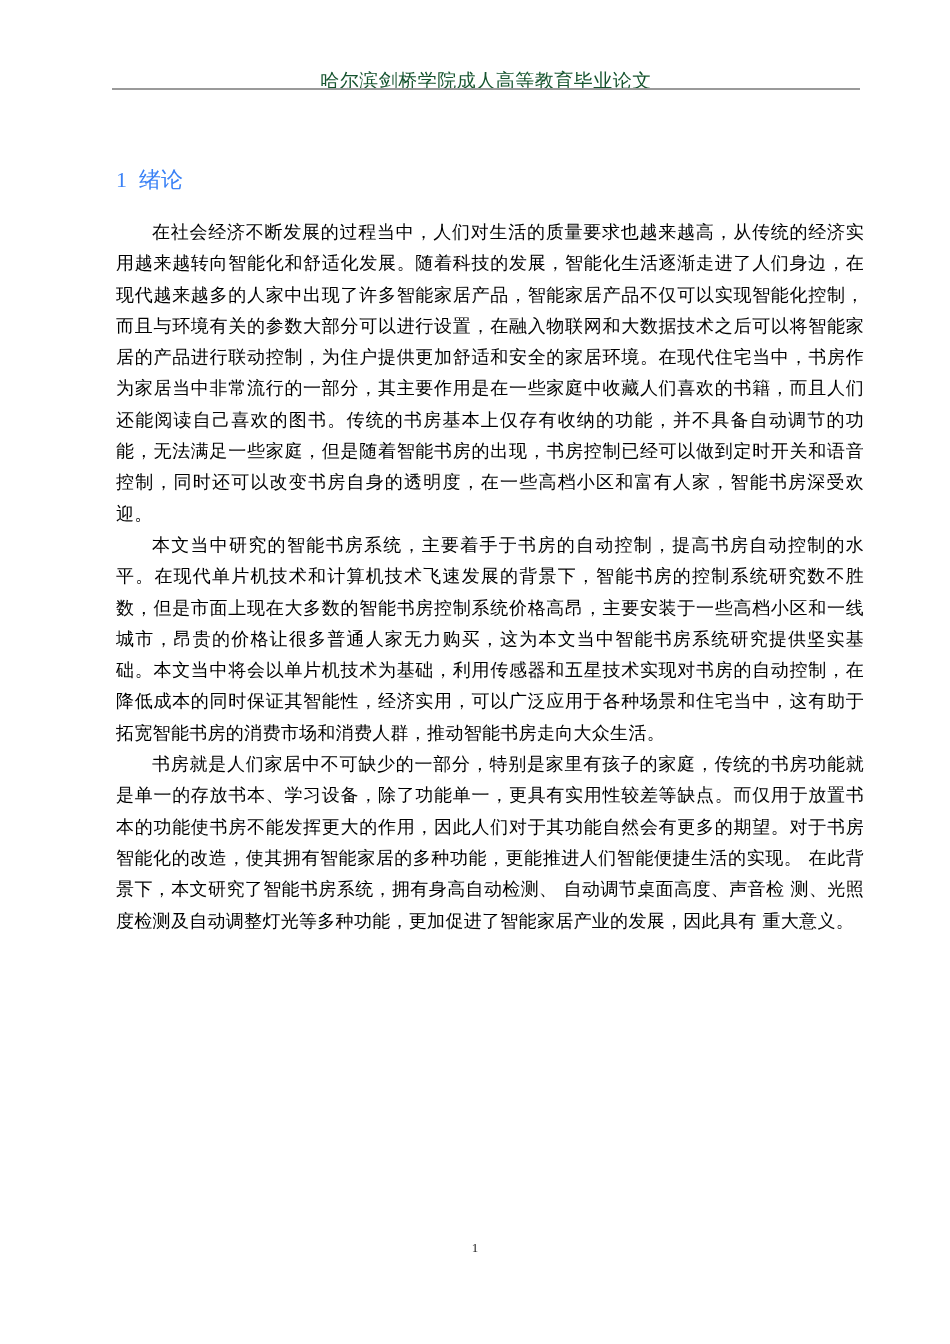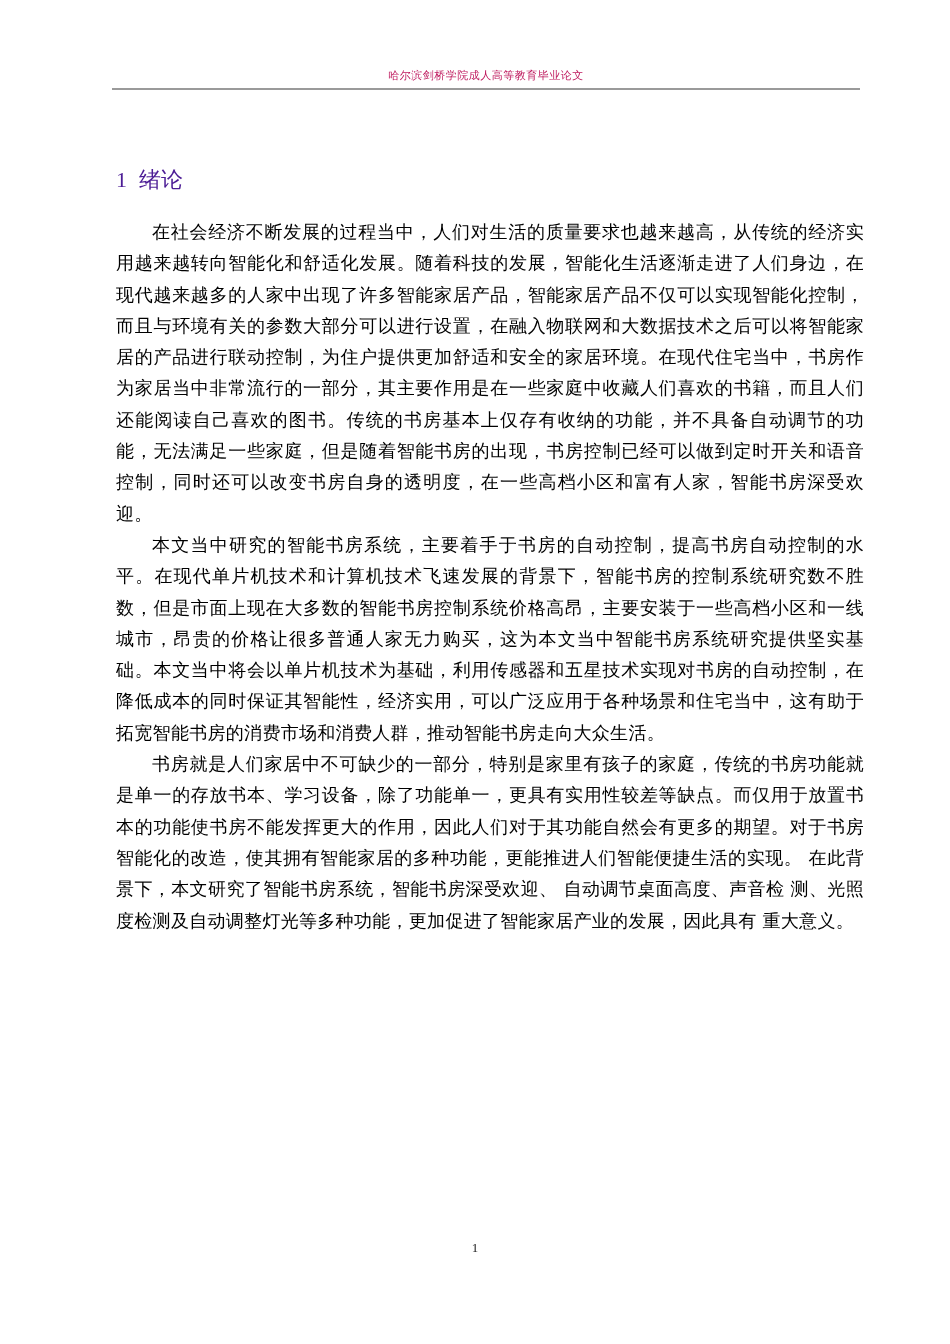--- a/index.html
+++ b/index.html
@@ -1,24 +1,24 @@
 <!DOCTYPE html>
 <html><head>
   <meta charset="utf-8">
   <style>
     html, body { margin: 0; padding: 0; background: #ffffff; }
     body { width: 950px; height: 1344px; position: relative; overflow: hidden;
            font-family: "DejaVu Serif", "Liberation Serif", serif; color: #000; }
     .page { position: absolute; left: 0; top: 0; width: 950px; height: 1344px; background: #fff; }
     .header-text { position: absolute; top: 68px; left: 112px; width: 748px; text-align: center;
-                   font-size: 11px; color: #be185d; letter-spacing: 0.5px; }
+                   font-size: 19px; color: #14532d; letter-spacing: 0.5px; }
     .header-rule { position: absolute; top: 88px; left: 112px; width: 748px; height: 0;
                    border-top: 2px solid #9a9a9a; }
     .chapter-title { position: absolute; top: 150px; left: 116px; font-size: 22px; font-weight: normal;
-                     font-family: "DejaVu Sans", "Liberation Sans", sans-serif; color: #4c1d95; }
+                     font-family: "DejaVu Sans", "Liberation Sans", sans-serif; color: #3b82f6; }
     .chapter-title .num { margin-right: 12px; font-family: "Liberation Serif", serif; }
     .body { position: absolute; top: 216px; left: 116px; width: 748px; }
     .para { margin: 0; font-size: 18px; line-height: 31.3px; text-indent: 2em; text-align: justify;
             letter-spacing: 0.3px; }
     .page-number { position: absolute; top: 1240px; left: 0; width: 950px; text-align: center;
                    font-size: 13px; font-family: "Liberation Serif", serif; color: #222; }
   </style>
 </head>
 <body>
 
@@ -26,17 +26,17 @@
   <div class="header-text">哈尔滨剑桥学院成人高等教育毕业论文</div>
   <div class="header-rule"></div>
 
   <h1 class="chapter-title">
     <span class="num">1</span><span>绪论</span>
   </h1>
 
   <div class="body">
     <p class="para">在社会经济不断发展的过程当中，人们对生活的质量要求也越来越高，从传统的经济实用越来越转向智能化和舒适化发展。随着科技的发展，智能化生活逐渐走进了人们身边，在现代越来越多的人家中出现了许多智能家居产品，智能家居产品不仅可以实现智能化控制，而且与环境有关的参数大部分可以进行设置，在融入物联网和大数据技术之后可以将智能家居的产品进行联动控制，为住户提供更加舒适和安全的家居环境。在现代住宅当中，书房作为家居当中非常流行的一部分，其主要作用是在一些家庭中收藏人们喜欢的书籍，而且人们还能阅读自己喜欢的图书。传统的书房基本上仅存有收纳的功能，并不具备自动调节的功能，无法满足一些家庭，但是随着智能书房的出现，书房控制已经可以做到定时开关和语音控制，同时还可以改变书房自身的透明度，在一些高档小区和富有人家，智能书房深受欢迎。</p>
     <p class="para">本文当中研究的智能书房系统，主要着手于书房的自动控制，提高书房自动控制的水平。在现代单片机技术和计算机技术飞速发展的背景下，智能书房的控制系统研究数不胜数，但是市面上现在大多数的智能书房控制系统价格高昂，主要安装于一些高档小区和一线城市，昂贵的价格让很多普通人家无力购买，这为本文当中智能书房系统研究提供坚实基础。本文当中将会以单片机技术为基础，利用传感器和五星技术实现对书房的自动控制，在降低成本的同时保证其智能性，经济实用，可以广泛应用于各种场景和住宅当中，这有助于拓宽智能书房的消费市场和消费人群，推动智能书房走向大众生活。</p>
-    <p class="para">书房就是人们家居中不可缺少的一部分，特别是家里有孩子的家庭，传统的书房功能就是单一的存放书本、学习设备，除了功能单一，更具有实用性较差等缺点。而仅用于放置书本的功能使书房不能发挥更大的作用，因此人们对于其功能自然会有更多的期望。对于书房智能化的改造，使其拥有智能家居的多种功能，更能推进人们智能便捷生活的实现。 在此背景下，本文研究了智能书房系统，智能书房深受欢迎、 自动调节桌面高度、声音检 测、光照度检测及自动调整灯光等多种功能，更加促进了智能家居产业的发展，因此具有 重大意义。</p>
+    <p class="para">书房就是人们家居中不可缺少的一部分，特别是家里有孩子的家庭，传统的书房功能就是单一的存放书本、学习设备，除了功能单一，更具有实用性较差等缺点。而仅用于放置书本的功能使书房不能发挥更大的作用，因此人们对于其功能自然会有更多的期望。对于书房智能化的改造，使其拥有智能家居的多种功能，更能推进人们智能便捷生活的实现。 在此背景下，本文研究了智能书房系统，拥有身高自动检测、 自动调节桌面高度、声音检 测、光照度检测及自动调整灯光等多种功能，更加促进了智能家居产业的发展，因此具有 重大意义。</p>
   </div>
 
   <div class="page-number">1</div>
 </div>
 
 </body></html>

